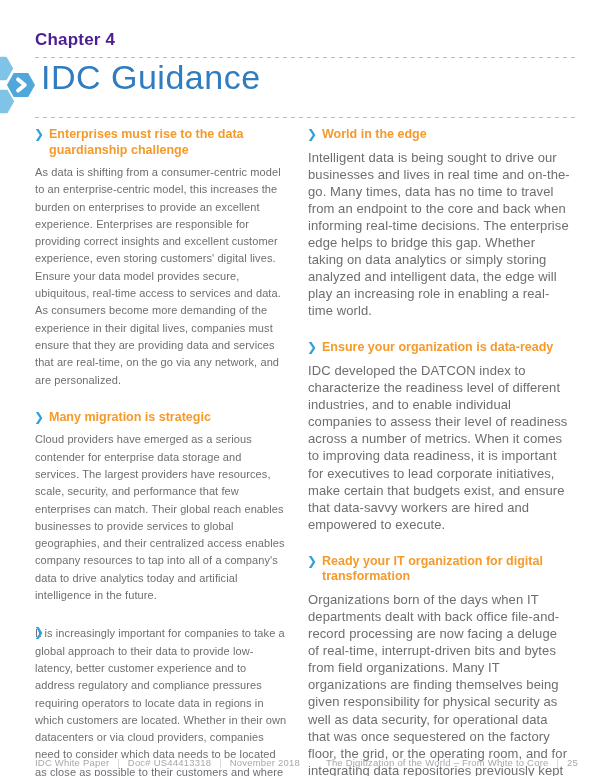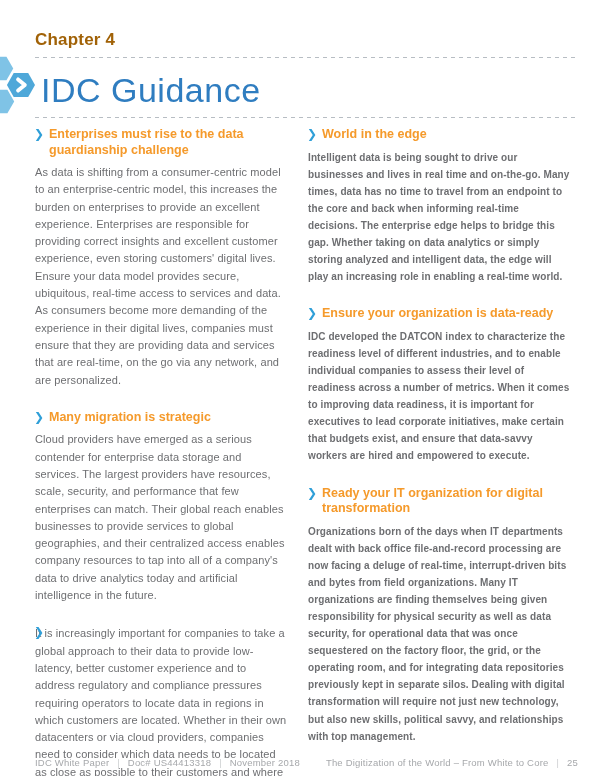--- a/index.html
+++ b/index.html
@@ -14,33 +14,33 @@
     width:600px;height:776px;
     background:#ffffff;
     box-sizing:border-box;
     padding:0 22px 0 35px;
   }
   
   .chapter{
     padding-top:30px;
     font-size:17px;
     font-weight:bold;
-    color:#a16207;
+    color:#4c1d95;
     letter-spacing:.2px;
   }
   .dash{
     height:1px;
     background:repeating-linear-gradient(to right,#b7bdc3 0 4px,transparent 4px 8px);
     margin-top:7px;
   }
   .title-row{
     position:relative;
     height:52px;
     display:flex;
-    align-items:flex-end;
+    align-items:flex-start;
   }
   .badge{
     position:absolute;
     left:-35px; 
     top:-2px;
     width:40px;height:58px;
   }
   .title{
     font-size:34px;
     font-weight:300;
@@ -71,21 +71,21 @@
     font-size:12px;
     font-weight:bold;
   }
   .sec-b{
     margin:0 0 21px 0;
     font-size:11px;
     line-height:17.3px;
     color:#6d6e71;
     letter-spacing:.1px;
   }
-  .col-right .sec-b{font-size:10px;line-height:17.1px;font-weight:bold;}
+  .col-right .sec-b{font-size:13px;line-height:17.1px;}
   
   .footer{
     position:absolute;
     left:35px;right:22px;bottom:8px;
     display:flex;
     justify-content:space-between;
     align-items:baseline;
     font-size:9.5px;
     color:#a6a8ab;
     letter-spacing:.2px;

